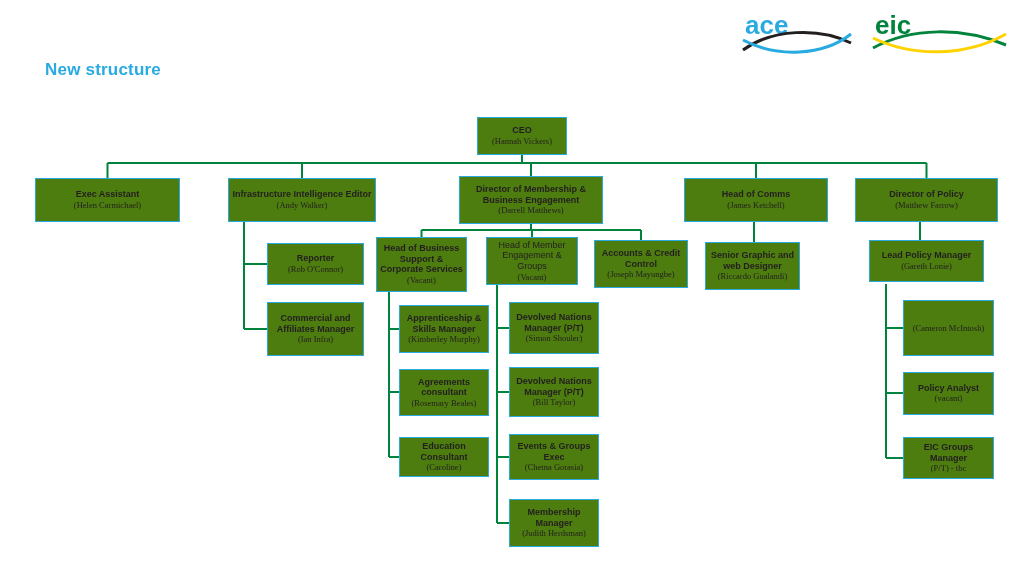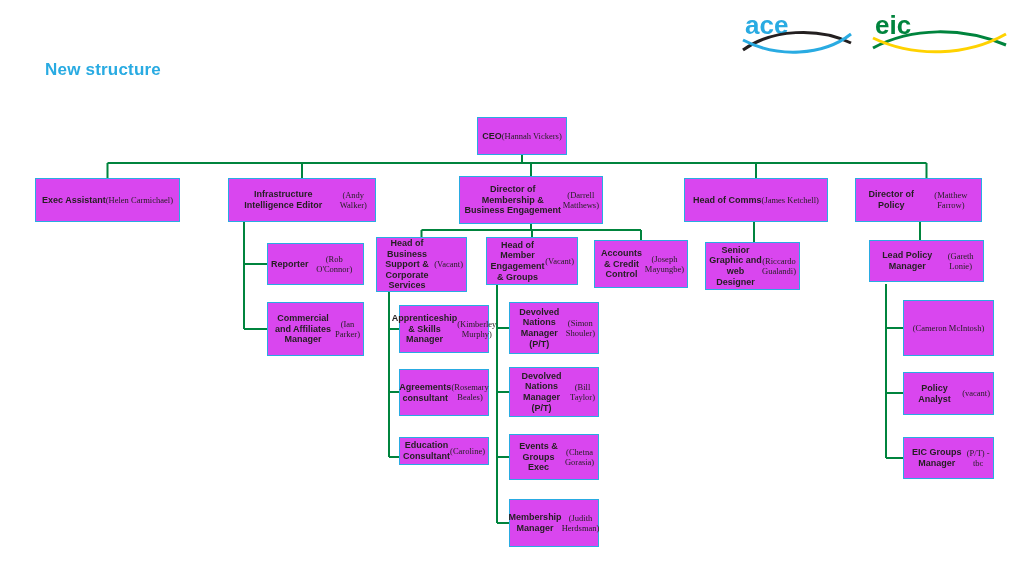--- a/index.html
+++ b/index.html
@@ -7,43 +7,43 @@
     position:relative;width:1024px;height:575px;background:#ffffff;
     font-family:"Liberation Sans", sans-serif;overflow:hidden;
   }
   .page-title{
     position:absolute;left:45px;top:60px;
     font-size:17px;font-weight:700;color:#29ABE2;letter-spacing:0.2px;
   }
   .logos{position:absolute;top:10px;right:12px;display:flex;gap:12px;}
   .connectors{position:absolute;left:0;top:0;width:1024px;height:575px;}
   .node{
-    position:absolute;box-sizing:border-box;background:#d946ef;
+    position:absolute;box-sizing:border-box;background:#4d7c0f;
     border:1.5px solid #29ABE2;
-    display:flex;flex-direction:row;align-items:center;justify-content:center;
+    display:flex;flex-direction:column;align-items:center;justify-content:center;
     text-align:center;padding:2px 3px;z-index:2;
   }
   .node-title{font-size:9px;font-weight:700;color:#231F20;line-height:1.18;}
-  .node-title.regular{font-weight:700;text-align:center;}
+  .node-title.regular{font-weight:400;text-align:center;}
   .node-sub{font-size:8.5px;font-weight:400;color:#231F20;line-height:1.15;margin-top:1px;font-family:Liberation Serif, serif;}
   
   #n-ceo{left:477px;top:117px;width:90px;height:38px}
   #n-exec{left:35px;top:178px;width:145px;height:44px}
   #n-infra{left:228px;top:178px;width:148px;height:44px}
   #n-memdir{left:459px;top:176px;width:144px;height:48px}
   #n-comms{left:684px;top:178px;width:144px;height:44px}
-  #n-poldir{left:855px;top:178px;width:127px;height:44px}
+  #n-poldir{left:855px;top:178px;width:143px;height:44px}
   #n-reporter{left:267px;top:243px;width:97px;height:42px}
   #n-commercial{left:267px;top:302px;width:97px;height:54px}
   #n-hbs{left:376px;top:237px;width:91px;height:55px}
   #n-hme{left:486px;top:237px;width:92px;height:48px}
   #n-accounts{left:594px;top:240px;width:94px;height:48px}
   #n-appr{left:399px;top:305px;width:90px;height:48px}
   #n-agree{left:399px;top:369px;width:90px;height:47px}
-  #n-edu{left:399px;top:437px;width:90px;height:28px}
+  #n-edu{left:399px;top:437px;width:90px;height:40px}
   #n-dev1{left:509px;top:302px;width:90px;height:52px}
   #n-dev2{left:509px;top:367px;width:90px;height:50px}
   #n-events{left:509px;top:434px;width:90px;height:46px}
   #n-memmgr{left:509px;top:499px;width:90px;height:48px}
   #n-designer{left:705px;top:242px;width:95px;height:48px}
   #n-leadpol{left:869px;top:240px;width:115px;height:42px}
   #n-polloc{left:903px;top:300px;width:91px;height:56px}
   #n-polan{left:903px;top:372px;width:91px;height:43px}
   #n-eicgrp{left:903px;top:437px;width:91px;height:42px}
 </style>
@@ -107,21 +107,21 @@
     <div class="node-sub">(Matthew Farrow)</div>
   </div>
 
   <div class="node" id="n-reporter">
     <div class="node-title">Reporter</div>
     <div class="node-sub">(Rob O'Connor)</div>
   </div>
 
   <div class="node" id="n-commercial">
     <div class="node-title">Commercial and Affiliates Manager</div>
-    <div class="node-sub">(Ian Parker)</div>
+    <div class="node-sub">(Ian Infra)</div>
   </div>
 
   <div class="node" id="n-hbs">
     <div class="node-title">Head of Business Support &amp; Corporate Services</div>
     <div class="node-sub">(Vacant)</div>
   </div>
 
   <div class="node" id="n-hme">
     <div class="node-title regular">Head of Member Engagement &amp; Groups</div>
     <div class="node-sub">(Vacant)</div>

